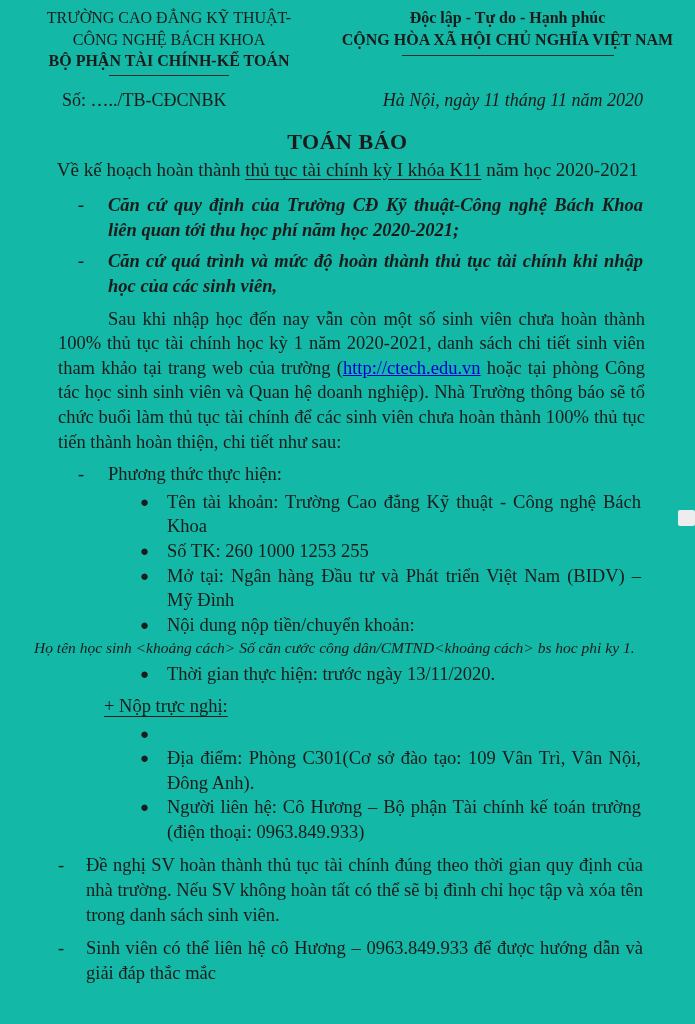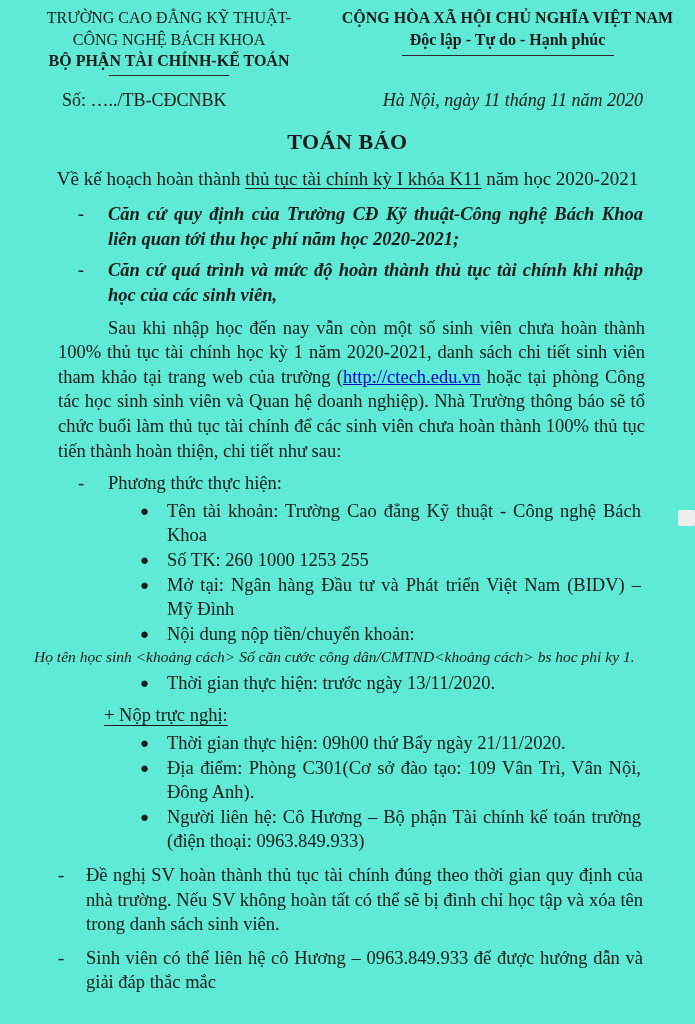--- a/index.html
+++ b/index.html
@@ -1,40 +1,40 @@
 <!DOCTYPE html>
 <html lang="vi"><head>
 <meta charset="utf-8">
 <style>
   html,body{margin:0;padding:0;background:#ffffff;}
   .page{
     position:relative;
     width:695px;height:1024px;
-    background:#5eead4;
+    background:#14b8a6;
     color:#1b1b1b;
     font-family:"Liberation Serif","DejaVu Serif",serif;
     font-size:18.5px;
     line-height:1.33;
     overflow:hidden;
     box-sizing:border-box;
   }
   
   .header{display:flex;padding:7px 8px 0 10px;}
   .h-left{width:318px;text-align:center;font-size:16px;line-height:1.35;}
   .h-left .dept{font-weight:bold;}
   .h-right{flex:1;text-align:center;font-weight:bold;font-size:16px;line-height:1.4;}
   .rule{border-top:1.6px solid #2a2a2a;margin:3px auto 0;}
   .rule-left{width:120px;}
   .rule-right{width:212px;}
   
   .meta{display:flex;justify-content:space-between;padding:13px 52px 0 62px;font-size:18px;}
   .doc-date{font-style:italic;}
   
   .title{margin-top:14px;text-align:center;font-size:22px;font-weight:bold;letter-spacing:.5px;}
-  .subtitle{text-align:center;font-size:19px;margin-top:10px;}
+  .subtitle{text-align:center;font-size:19px;margin-top:1px;}
   .u{text-decoration:underline;text-underline-offset:3px;}
   
   .row{display:flex;}
   .row .t{flex:1;text-align:justify;}
   
   .basis{margin-top:11px;}
   .basis .row{padding:0 52px 0 78px;font-style:italic;font-weight:bold;margin-bottom:7px;}
   .basis .m{width:30px;flex:none;}
   
   .para{padding:1px 50px 0 58px;text-align:justify;text-indent:50px;}
@@ -64,22 +64,22 @@
 <div class="page">
 
   <div class="header">
     <div class="h-left">
       <div>TRƯỜNG CAO ĐẲNG KỸ THUẬT-</div>
       <div>CÔNG NGHỆ BÁCH KHOA</div>
       <div class="dept">BỘ PHẬN TÀI CHÍNH-KẾ TOÁN</div>
       <div class="rule rule-left"></div>
     </div>
     <div class="h-right">
+      <div>Độc lập - Tự do - Hạnh phúc</div>
       <div>CỘNG HÒA XÃ HỘI CHỦ NGHĨA VIỆT NAM</div>
-      <div>Độc lập - Tự do - Hạnh phúc</div>
       <div class="rule rule-right"></div>
     </div>
   </div>
 
   <div class="meta">
     <div class="doc-number">Số:  …../TB-CĐCNBK</div>
     <div class="doc-date">Hà Nội, ngày  11 tháng 11 năm 2020</div>
   </div>
 
   <div class="title">TOÁN BÁO</div>
@@ -130,21 +130,20 @@
     <div class="row">
       <span class="m">●</span>
       <span class="t">Thời gian thực hiện: trước ngày 13/11/2020.</span>
     </div>
   </div>
 
   <div class="sub-heading">+ Nộp trực nghị:</div>
   <div class="bullets">
     <div class="row">
       <span class="m">●</span>
-      <span class="t">Thời gian thực hiện: 09h00  thứ  Bẩy ngày 21/11/2020.</span>
     </div>
     <div class="row">
       <span class="m">●</span>
       <span class="t">Địa điểm: Phòng C301(Cơ sở đào tạo: 109 Vân Trì, Vân Nội, Đông Anh).</span>
     </div>
     <div class="row">
       <span class="m">●</span>
       <span class="t">Người liên hệ: Cô Hương – Bộ phận Tài chính kế toán trường (điện thoại: 0963.849.933)</span>
     </div>
   </div>

